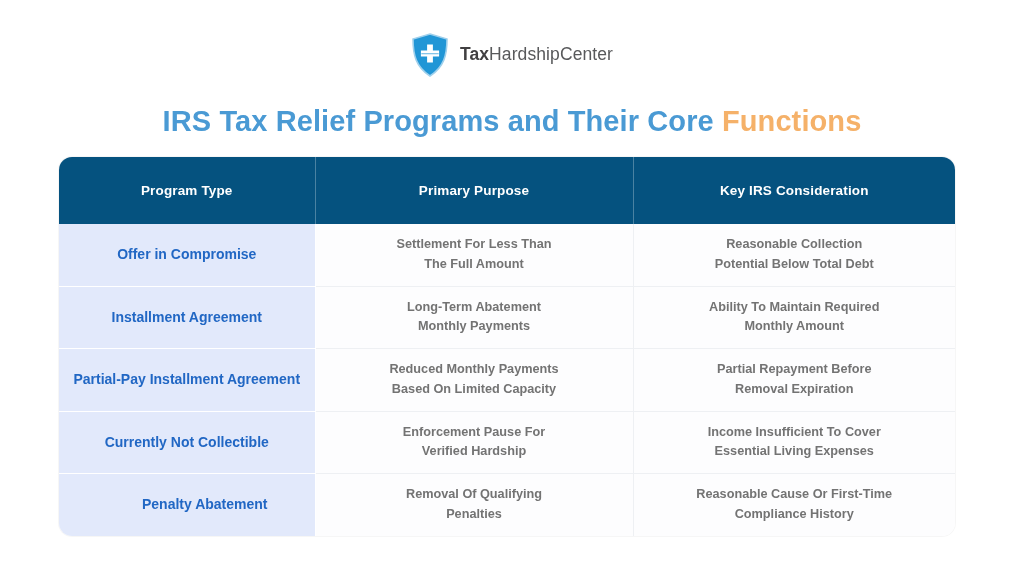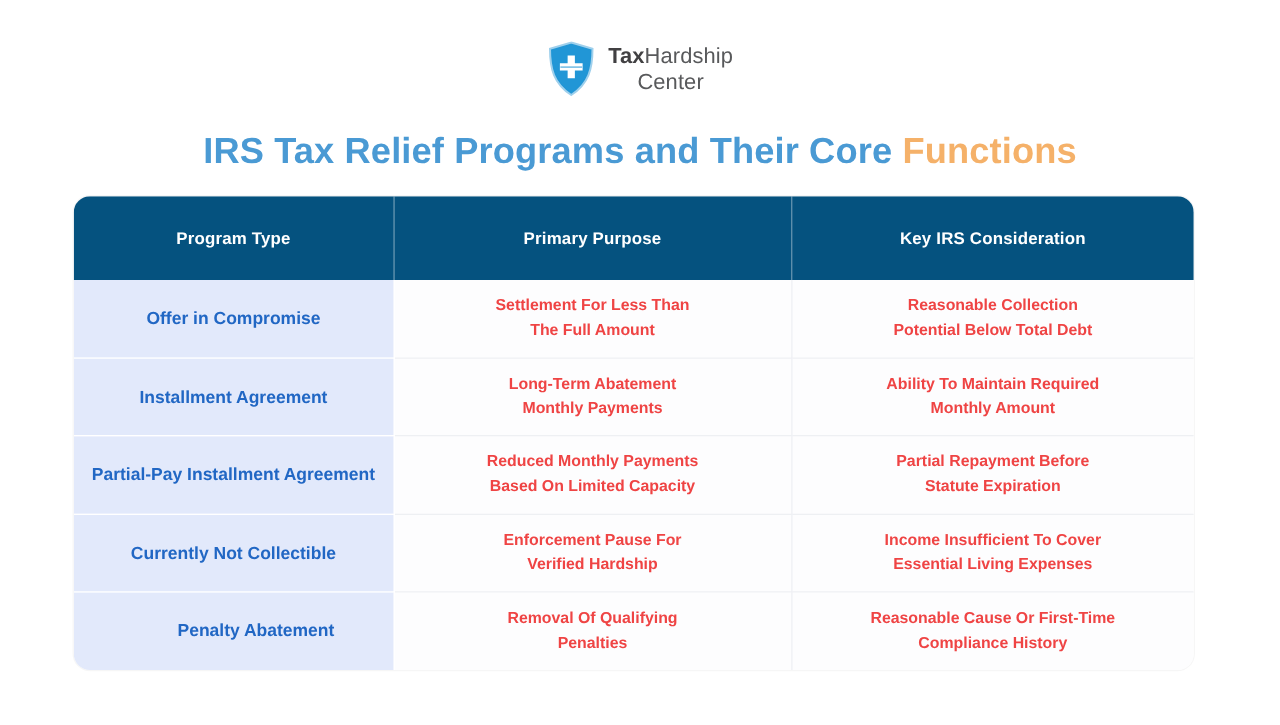--- a/index.html
+++ b/index.html
@@ -33,21 +33,21 @@
     box-sizing: content-box;
   }
   .brand-mark {
     width: 38px;
     height: 44px;
     display: block;
     flex: 0 0 auto;
   }
   .brand-text {
     display: flex;
-    flex-direction: column;
+    flex-direction: row;
     align-items: center;
     line-height: 1.22;
     color: #58595b;
     font-size: 17.5px;
     letter-spacing: .1px;
   }
   .brand-line1 { white-space: nowrap; }
   .brand-line1 .bold { font-weight: 700; color: #414042; }
   .brand-line2 { white-space: nowrap; }
 
@@ -101,21 +101,21 @@
     border-right: 1px solid rgba(255,255,255,0.28);
   }
   thead th:last-child { border-right: none; }
 
   tbody tr td {
     height: 61.5px;
     vertical-align: middle;
     text-align: center;
     font-size: 12.7px;
     line-height: 1.52;
-    color: #ef4444;
+    color: #737373;
     font-weight: 700;
     background: #fdfdfe;
     border-bottom: 1px solid #eef0f3;
     border-right: 1px solid #eef0f3;
   }
   tbody tr:last-child td { border-bottom: none; }
   tbody tr td:last-child { border-right: none; }
 
   tbody tr td.prog {
     background: #e2e9fb;
@@ -190,21 +190,21 @@
           </td>
         </tr>
         <tr>
           <td class="prog">Partial-Pay Installment Agreement</td>
           <td>
             <span class="cell-line">Reduced Monthly Payments</span>
             <span class="cell-line">Based On Limited Capacity</span>
           </td>
           <td>
             <span class="cell-line">Partial Repayment Before</span>
-            <span class="cell-line">Statute Expiration</span>
+            <span class="cell-line">Removal Expiration</span>
           </td>
         </tr>
         <tr>
           <td class="prog">Currently Not Collectible</td>
           <td>
             <span class="cell-line">Enforcement Pause For</span>
             <span class="cell-line">Verified Hardship</span>
           </td>
           <td>
             <span class="cell-line">Income Insufficient To Cover</span>

